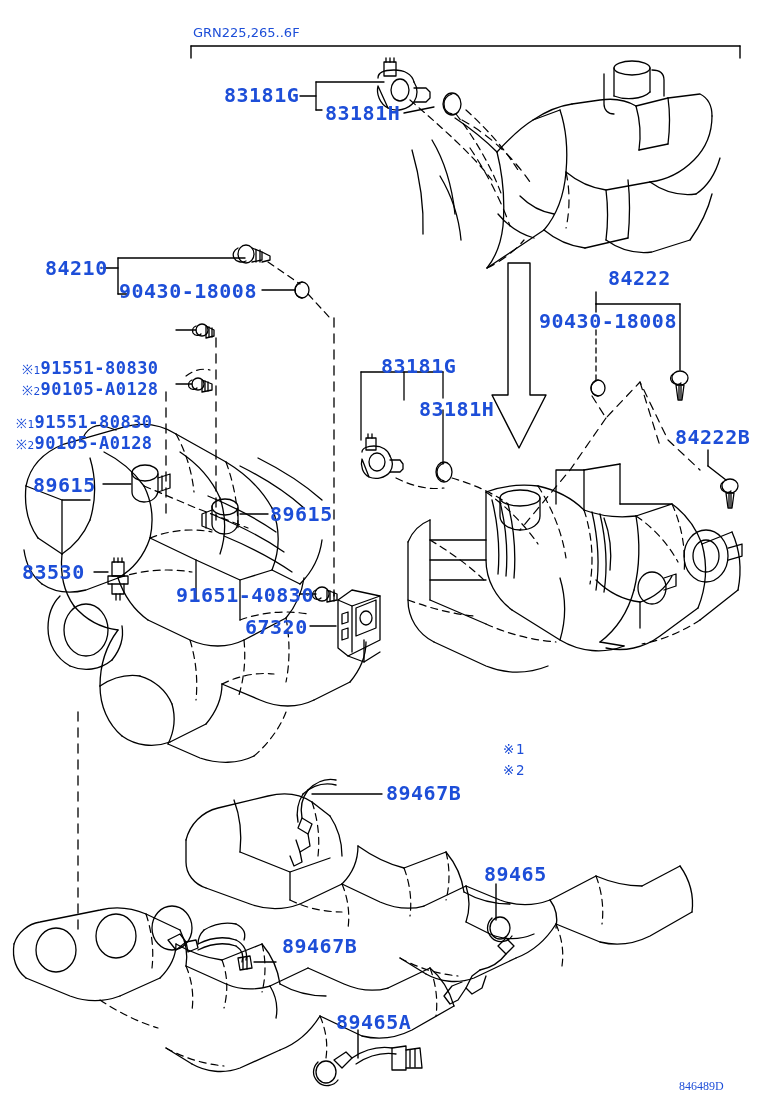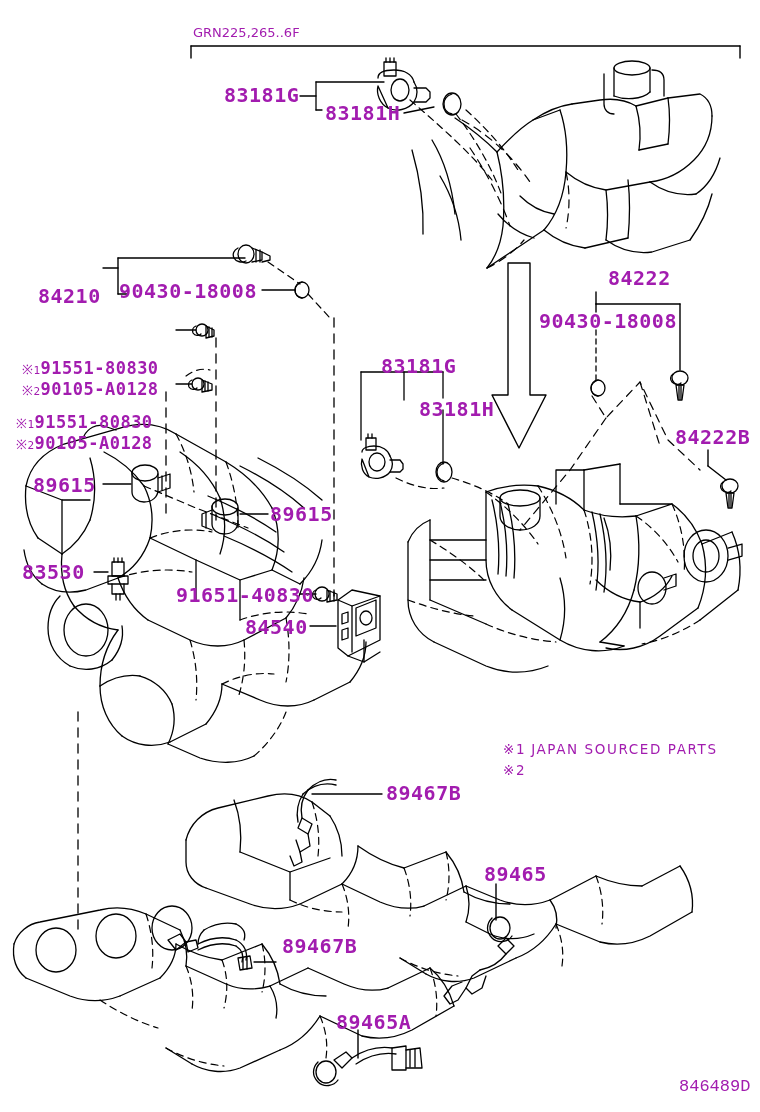--- a/index.html
+++ b/index.html
@@ -1,31 +1,31 @@
 <!DOCTYPE html>
 <html><head>
 <meta charset="utf-8">
 <title>Parts Diagram</title>
 <style>
   html,body{margin:0;padding:0;background:#ffffff;}
   body{width:760px;height:1112px;position:relative;overflow:hidden;
        font-family:"DejaVu Sans Mono","Liberation Mono",monospace;}
   #stage{position:absolute;left:0;top:0;width:760px;height:1112px;}
   svg.layer{position:absolute;left:0;top:0;width:760px;height:1112px;}
-  .lbl{position:absolute;white-space:pre;color:#a21caf;
+  .lbl{position:absolute;white-space:pre;color:#1d4ed8;
        font-family:"DejaVu Sans Mono","Liberation Mono",monospace;
        font-weight:bold;letter-spacing:0.5px;}
   .pn{font-size:20px;line-height:20px;}
   .pn-sm{font-size:17px;line-height:17px;margin-top:41px;}
   .hdr{font-size:13px;line-height:13px;font-weight:normal;letter-spacing:0px;
        font-family:"DejaVu Sans","Liberation Sans",sans-serif;}
   .legend{font-size:13.5px;line-height:19px;font-weight:normal;letter-spacing:1.6px;
        font-family:"DejaVu Sans","Liberation Sans",sans-serif;}
-  .code{font-size:17px;line-height:13px;font-weight:normal;letter-spacing:0px;
-       font-family:Liberation Mono, monospace;}
+  .code{font-size:12px;line-height:13px;font-weight:normal;letter-spacing:0px;
+       font-family:Liberation Serif, serif;}
   .mk{font-size:13px;font-weight:normal;}
   .mksub{font-size:11px;font-weight:normal;}
   .stk{position:absolute;display:flex;align-items:baseline;}
 </style>
 </head>
 <body>
 
 <div id="stage">
 
   <svg class="layer" viewBox="0 0 760 1112">
@@ -549,21 +549,21 @@
       </g>
 
     </g>
   </svg>
 
   <div class="lbl hdr" style="left:193px;top:26px;">GRN225,265..6F</div>
 
   <div class="lbl pn" style="left:224px;top:85px;">83181G</div>
   <div class="lbl pn" style="left:325px;top:103px;">83181H</div>
 
-  <div class="lbl pn" style="left:38px;top:258px;margin-top:28px;">84210</div>
+  <div class="lbl pn" style="left:45px;top:258px;">84210</div>
   <div class="lbl pn" style="left:119px;top:281px;">90430-18008</div>
 
   <div class="stk" style="left:22px;top:319px;">
     <span class="lbl mk" style="position:relative;">※</span>
     <span class="lbl mksub" style="position:relative;">1</span>
     <span class="lbl pn-sm" style="position:relative;">91551-80830</span>
   </div>
   <div class="stk" style="left:22px;top:340px;">
     <span class="lbl mk" style="position:relative;">※</span>
     <span class="lbl mksub" style="position:relative;">2</span>
@@ -585,32 +585,31 @@
   <div class="lbl pn" style="left:539px;top:311px;">90430-18008</div>
   <div class="lbl pn" style="left:675px;top:427px;">84222B</div>
 
   <div class="lbl pn" style="left:381px;top:356px;">83181G</div>
   <div class="lbl pn" style="left:419px;top:399px;">83181H</div>
 
   <div class="lbl pn" style="left:33px;top:475px;">89615</div>
   <div class="lbl pn" style="left:270px;top:504px;">89615</div>
   <div class="lbl pn" style="left:22px;top:562px;">83530</div>
   <div class="lbl pn" style="left:176px;top:585px;">91651-40830</div>
-  <div class="lbl pn" style="left:245px;top:617px;">84540</div>
+  <div class="lbl pn" style="left:245px;top:617px;">67320</div>
 
   <div class="lbl pn" style="left:386px;top:783px;">89467B</div>
   <div class="lbl pn" style="left:484px;top:864px;">89465</div>
   <div class="lbl pn" style="left:282px;top:936px;">89467B</div>
   <div class="lbl pn" style="left:336px;top:1012px;">89465A</div>
 
   <div style="position:absolute;left:503px;top:740px;">
     <div class="stk" style="position:relative;left:0;top:0;">
       <span class="lbl legend" style="position:relative;">※</span>
       <span class="lbl legend" style="position:relative;">1</span>
-      <span class="lbl legend" style="position:relative;margin-left:5px;">JAPAN SOURCED PARTS</span>
     </div>
     <div class="stk" style="position:relative;left:0;top:2px;">
       <span class="lbl legend" style="position:relative;">※</span>
       <span class="lbl legend" style="position:relative;">2</span>
     </div>
   </div>
 
   <div class="lbl code" style="left:679px;top:1080px;">846489D</div>
 
 </div>

